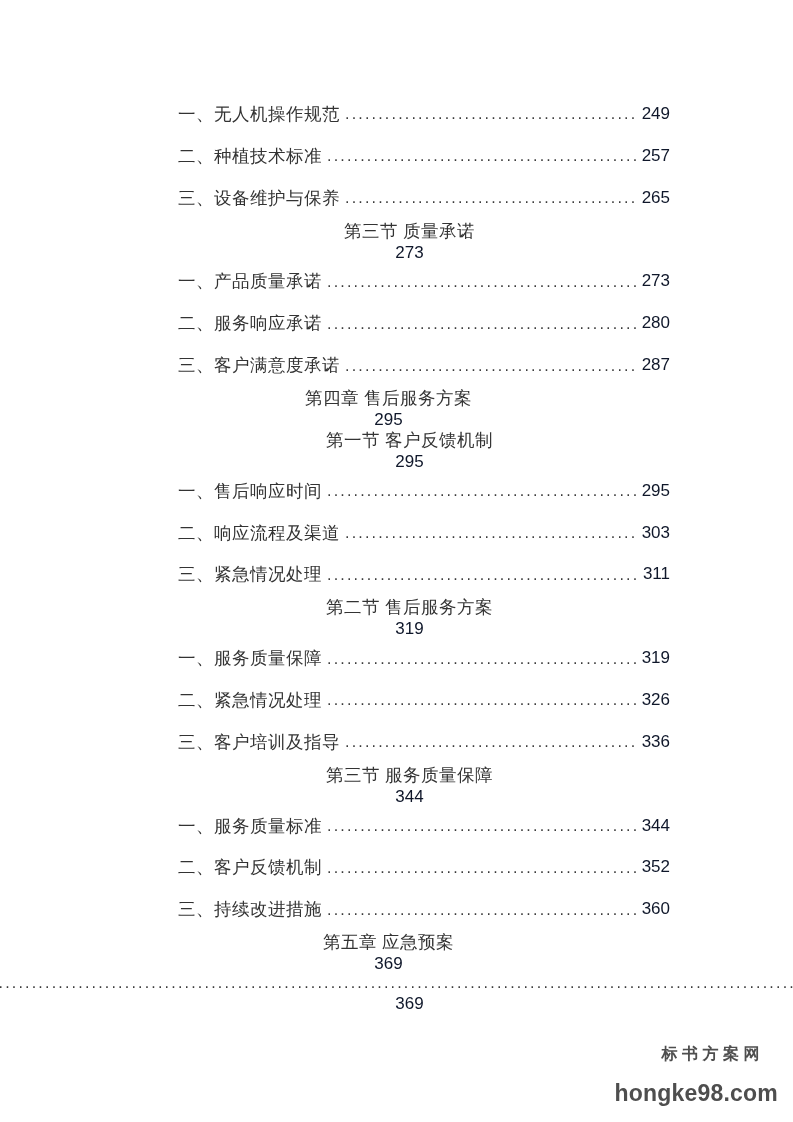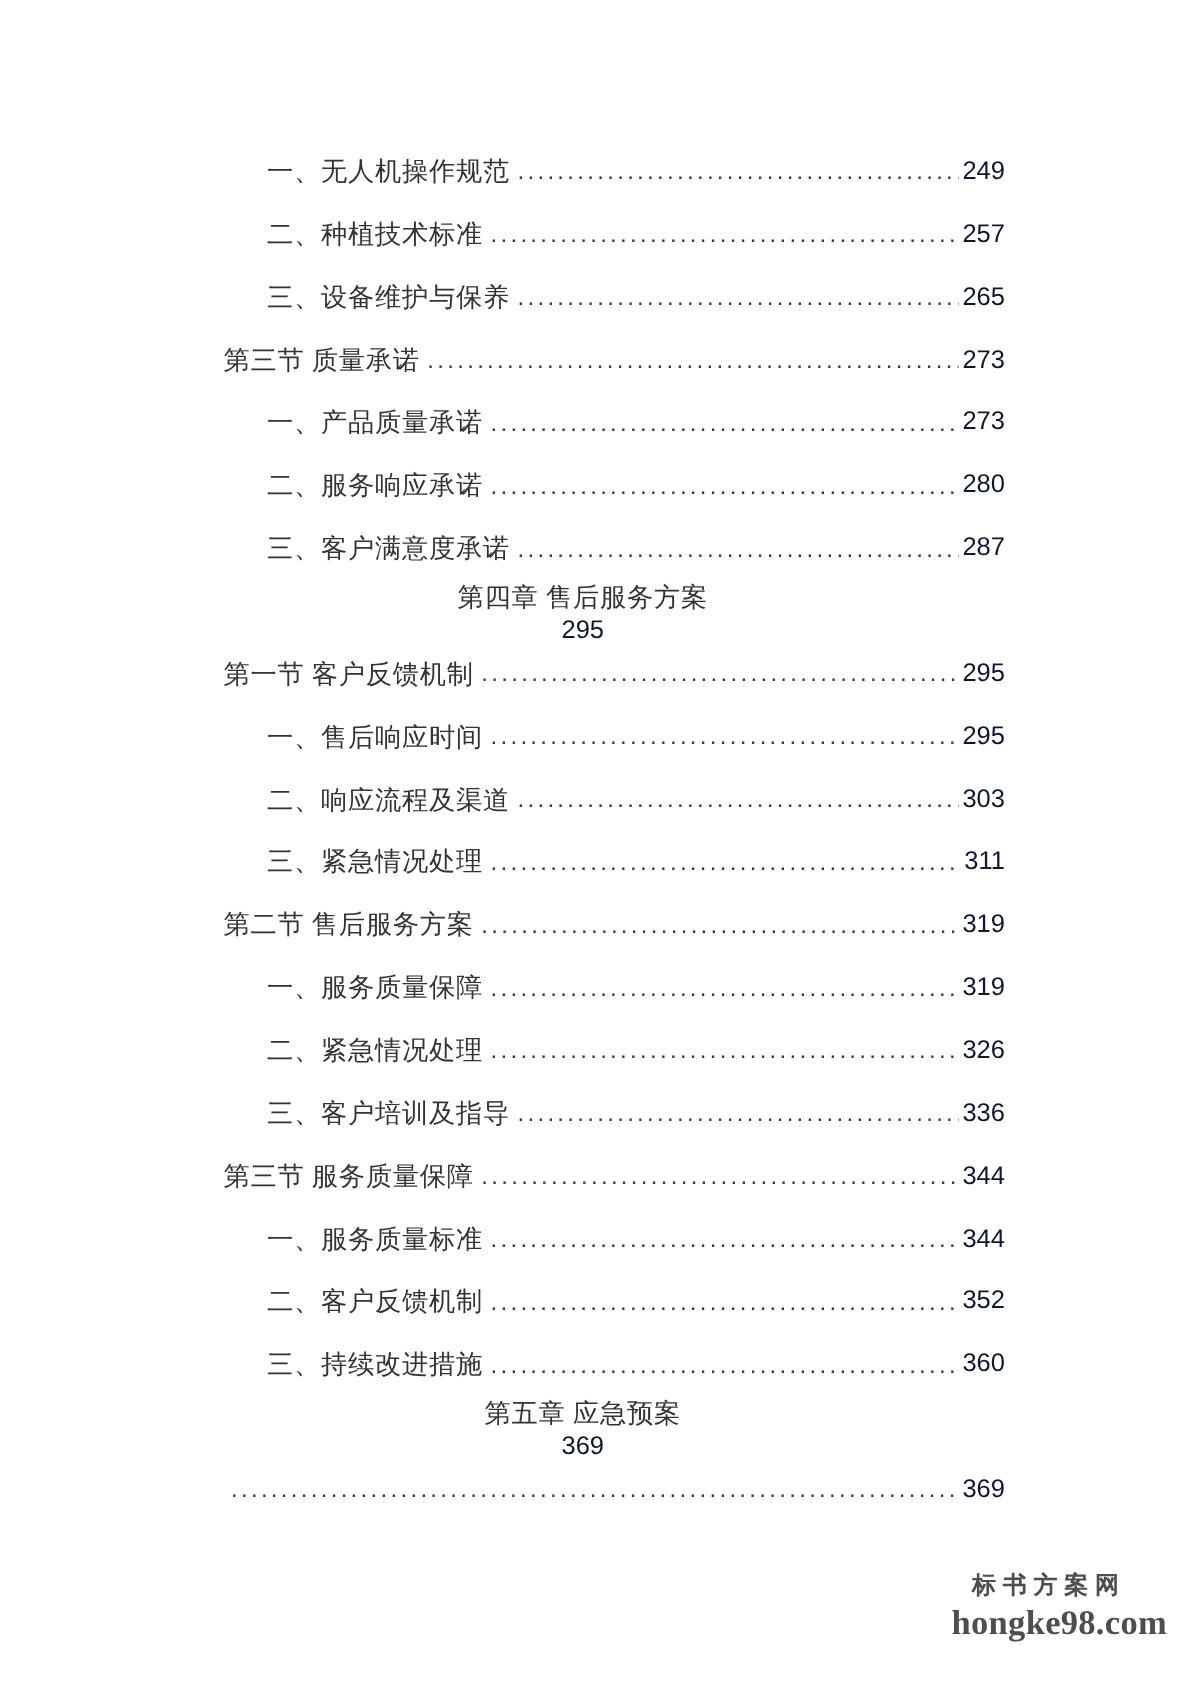--- a/index.html
+++ b/index.html
@@ -23,21 +23,21 @@
     width: 563px;
   }
   .toc-row {
     height: 41.86px;
     display: flex;
     align-items: center;
     font-size: 17.5px;
     white-space: nowrap;
   }
   .toc-row.lvl1 { padding-left: 0; flex-direction: column; }
-  .toc-row.lvl2 { padding-left: 42px; }
+  .toc-row.lvl2 { padding-left: 42px; flex-direction: column; }
   .toc-row.lvl3 { padding-left: 71px; }
   .toc-title {
     flex: 0 0 auto;
     letter-spacing: 0.5px;
     text-align: center;
   }
   .toc-dots {
     flex: 1 1 auto;
     overflow: hidden;
     white-space: nowrap;
@@ -52,37 +52,37 @@
   }
   .toc-num {
     flex: 0 0 auto;
     font-family: "Liberation Sans", "DejaVu Sans", sans-serif;
     font-size: 17px;
     color: #0f172a;
   }
   .watermark {
     position: absolute;
     right: 15px;
-    bottom: 28px;
-    text-align: center;
+    bottom: 16px;
+    text-align: right;
     color: #4e4e4e;
-    font-family: Liberation Serif, serif;
+    font-family: Liberation Sans, sans-serif;
     line-height: 1.1;
   }
   .watermark-name {
     font-size: 16px;
     font-weight: bold;
     letter-spacing: 4.5px;
     padding-right: 14px;
   }
   .watermark-url {
     font-size: 23px;
     font-weight: bold;
     letter-spacing: 0.2px;
-    margin-top: 2px;
+    margin-top: 18px;
   }
 </style>
 </head>
 <body>
 
 <div class="page">
 
   <div class="toc">
 
     <div class="toc-row lvl3">

